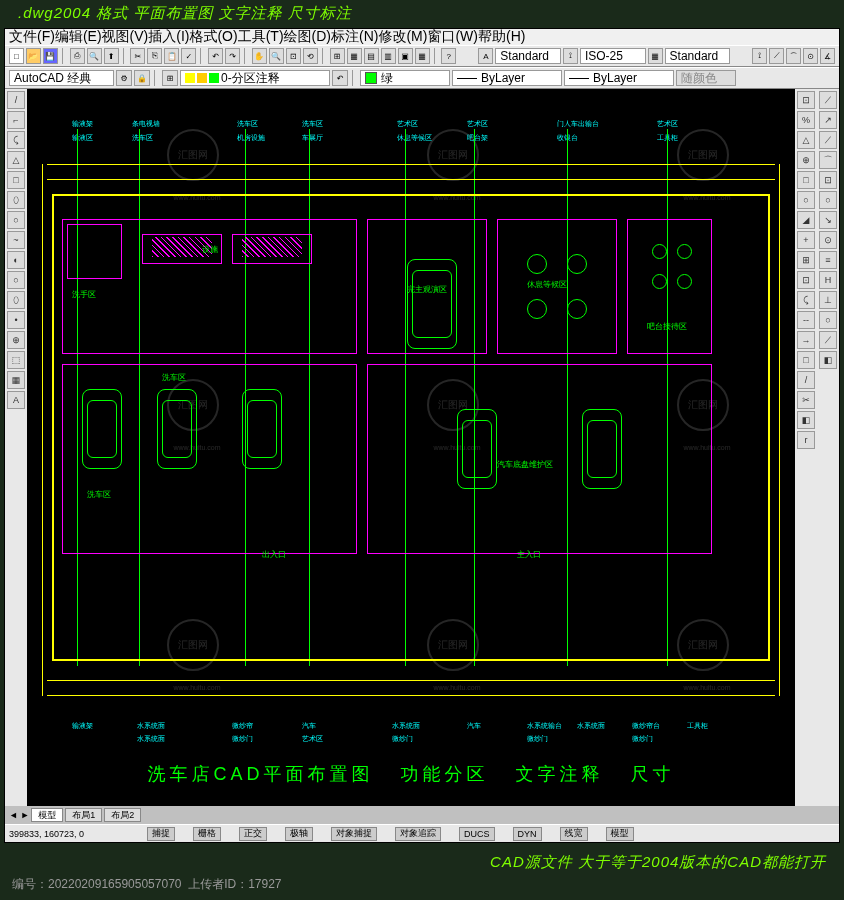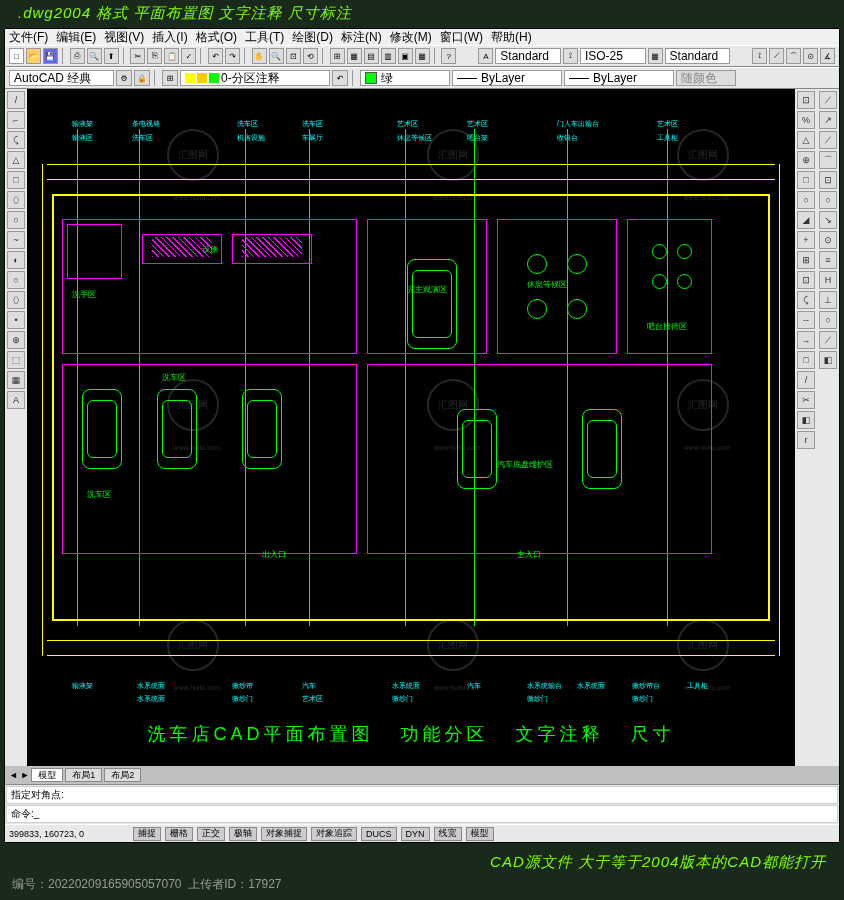--- a/index.html
+++ b/index.html
@@ -1,21 +1,21 @@
 <!DOCTYPE html>
 <html><head>
 <meta charset="utf-8">
 <style>
 * { margin: 0; padding: 0; box-sizing: border-box; }
 body { width: 844px; height: 900px; background: #1a2a1a; font-family: "Microsoft YaHei", sans-serif; overflow: hidden; }
 .top-banner { height: 28px; padding: 4px 18px; color: #7fff00; font-size: 15px; font-style: italic; letter-spacing: 1px; }
 .app-window { margin: 0 4px; height: 815px; background: #2a2a2a; border: 1px solid #000; display: flex; flex-direction: column; }
 .titlebar { height: 18px; background: #2a4a5a; display: flex; align-items: center; padding: 0 4px; font-size: 10px; color: #ddd; }
 .titlebar-icon { width: 12px; height: 12px; background: #c00; margin-right: 4px; }
-.menubar { height: 16px; background: #f0f0f0; display: flex; padding: 0 4px; font-size: 12px; color: #000; align-items: center; gap: 8px; }
+.menubar { height: 16px; background: #f0f0f0; display: flex; padding: 0 4px; font-size: 14px; color: #000; align-items: center; }
 .toolbar { height: 22px; background: #e8e8e8; border-top: 1px solid #fff; border-bottom: 1px solid #888; display: flex; align-items: center; padding: 0 4px; gap: 2px; }
 .tb-btn { width: 16px; height: 16px; background: #ddd; border: 1px solid #999; font-size: 8px; display: flex; align-items: center; justify-content: center; }
 .tb-sep { width: 4px; height: 16px; border-left: 1px solid #999; margin: 0 2px; }
 .tb-dropdown { height: 16px; background: #fff; border: 1px solid #999; font-size: 12px; padding: 0 4px; display: flex; align-items: center; }
 .tb-swatch { width: 12px; height: 12px; border: 1px solid #555; }
 .color-green { background: #0f0; }
 .main-area { flex: 1; display: flex; background: #000; position: relative; }
 .left-tools, .right-tools { width: 22px; background: #e8e8e8; display: flex; flex-direction: column; gap: 2px; padding: 2px; }
 .tool-btn { width: 18px; height: 18px; background: #ddd; border: 1px solid #999; font-size: 9px; display: flex; align-items: center; justify-content: center; color: #333; }
 .canvas { flex: 1; background: #000; position: relative; overflow: hidden; }
@@ -29,21 +29,21 @@
 .car { position: absolute; width: 40px; height: 80px; border: 1px solid #0f0; border-radius: 8px; }
 .car::before { content: ''; position: absolute; top: 10px; left: 4px; right: 4px; bottom: 10px; border: 1px solid #0f0; border-radius: 6px; }
 .label-green { position: absolute; color: #0f0; font-size: 8px; }
 .label-cyan { position: absolute; color: #0ff; font-size: 7px; white-space: nowrap; }
 .thin-guide { position: absolute; background: #0f0; }
 .bottom-title { position: absolute; bottom: 20px; left: 0; right: 0; text-align: center; color: #0f0; font-size: 18px; letter-spacing: 4px; }
 .tabs { height: 18px; background: #c0c0c0; display: flex; align-items: center; font-size: 9px; padding: 0 4px; gap: 2px; }
 .tab { background: #ddd; border: 1px solid #888; padding: 0 6px; height: 14px; display: flex; align-items: center; }
 .command-area { background: #e8e8e8; border-top: 1px solid #888; font-size: 10px; color: #000; }
 .cmd-line { padding: 1px 4px; background: #fff; border: 1px solid #ccc; margin: 1px; }
-.statusbar { height: 18px; background: #e8e8e8; display: flex; align-items: center; font-size: 9px; padding: 0 4px; gap: 4px; border-top: 1px solid #fff; }
+.statusbar { height: 18px; background: #e8e8e8; display: flex; align-items: center; font-size: 9px; padding: 0 4px; gap: 18px; border-top: 1px solid #fff; }
 .stat-btn { background: #ccc; border: 1px solid #888; padding: 0 4px; height: 14px; display: flex; align-items: center; }
 .bottom-banner { padding: 10px 18px 2px 18px; text-align: right; color: #7fff00; font-size: 15px; font-style: italic; letter-spacing: 1px; }
 .footer-info { padding: 2px 12px; color: #999; font-size: 12px; }
 .color-icon { width: 10px; height: 10px; display: inline-block; }
 .round-thing { width: 20px; height: 20px; border: 1px solid #0f0; border-radius: 50%; position: absolute; }
 </style>
 </head>
 <body>
 
 <div class="top-banner">.dwg2004 格式  平面布置图 文字注释 尺寸标注</div>
@@ -336,26 +336,20 @@
     </div>
   </div>
 
   <div class="tabs">
     <span>◄ ►</span>
     <div class="tab" style="background:#fff">模型</div>
     <div class="tab">布局1</div>
     <div class="tab">布局2</div>
   </div>
 
-  <div class="command-area">
-    <div class="cmd-line">指定对角点:</div>
-    <div class="cmd-line">
-      <span>命令:</span><span>_</span>
-    </div>
-  </div>
 
   <div class="statusbar">
     <span style="width:120px">399833, 160723, 0</span>
     <div class="stat-btn">捕捉</div>
     <div class="stat-btn">栅格</div>
     <div class="stat-btn">正交</div>
     <div class="stat-btn">极轴</div>
     <div class="stat-btn">对象捕捉</div>
     <div class="stat-btn">对象追踪</div>
     <div class="stat-btn">DUCS</div>

